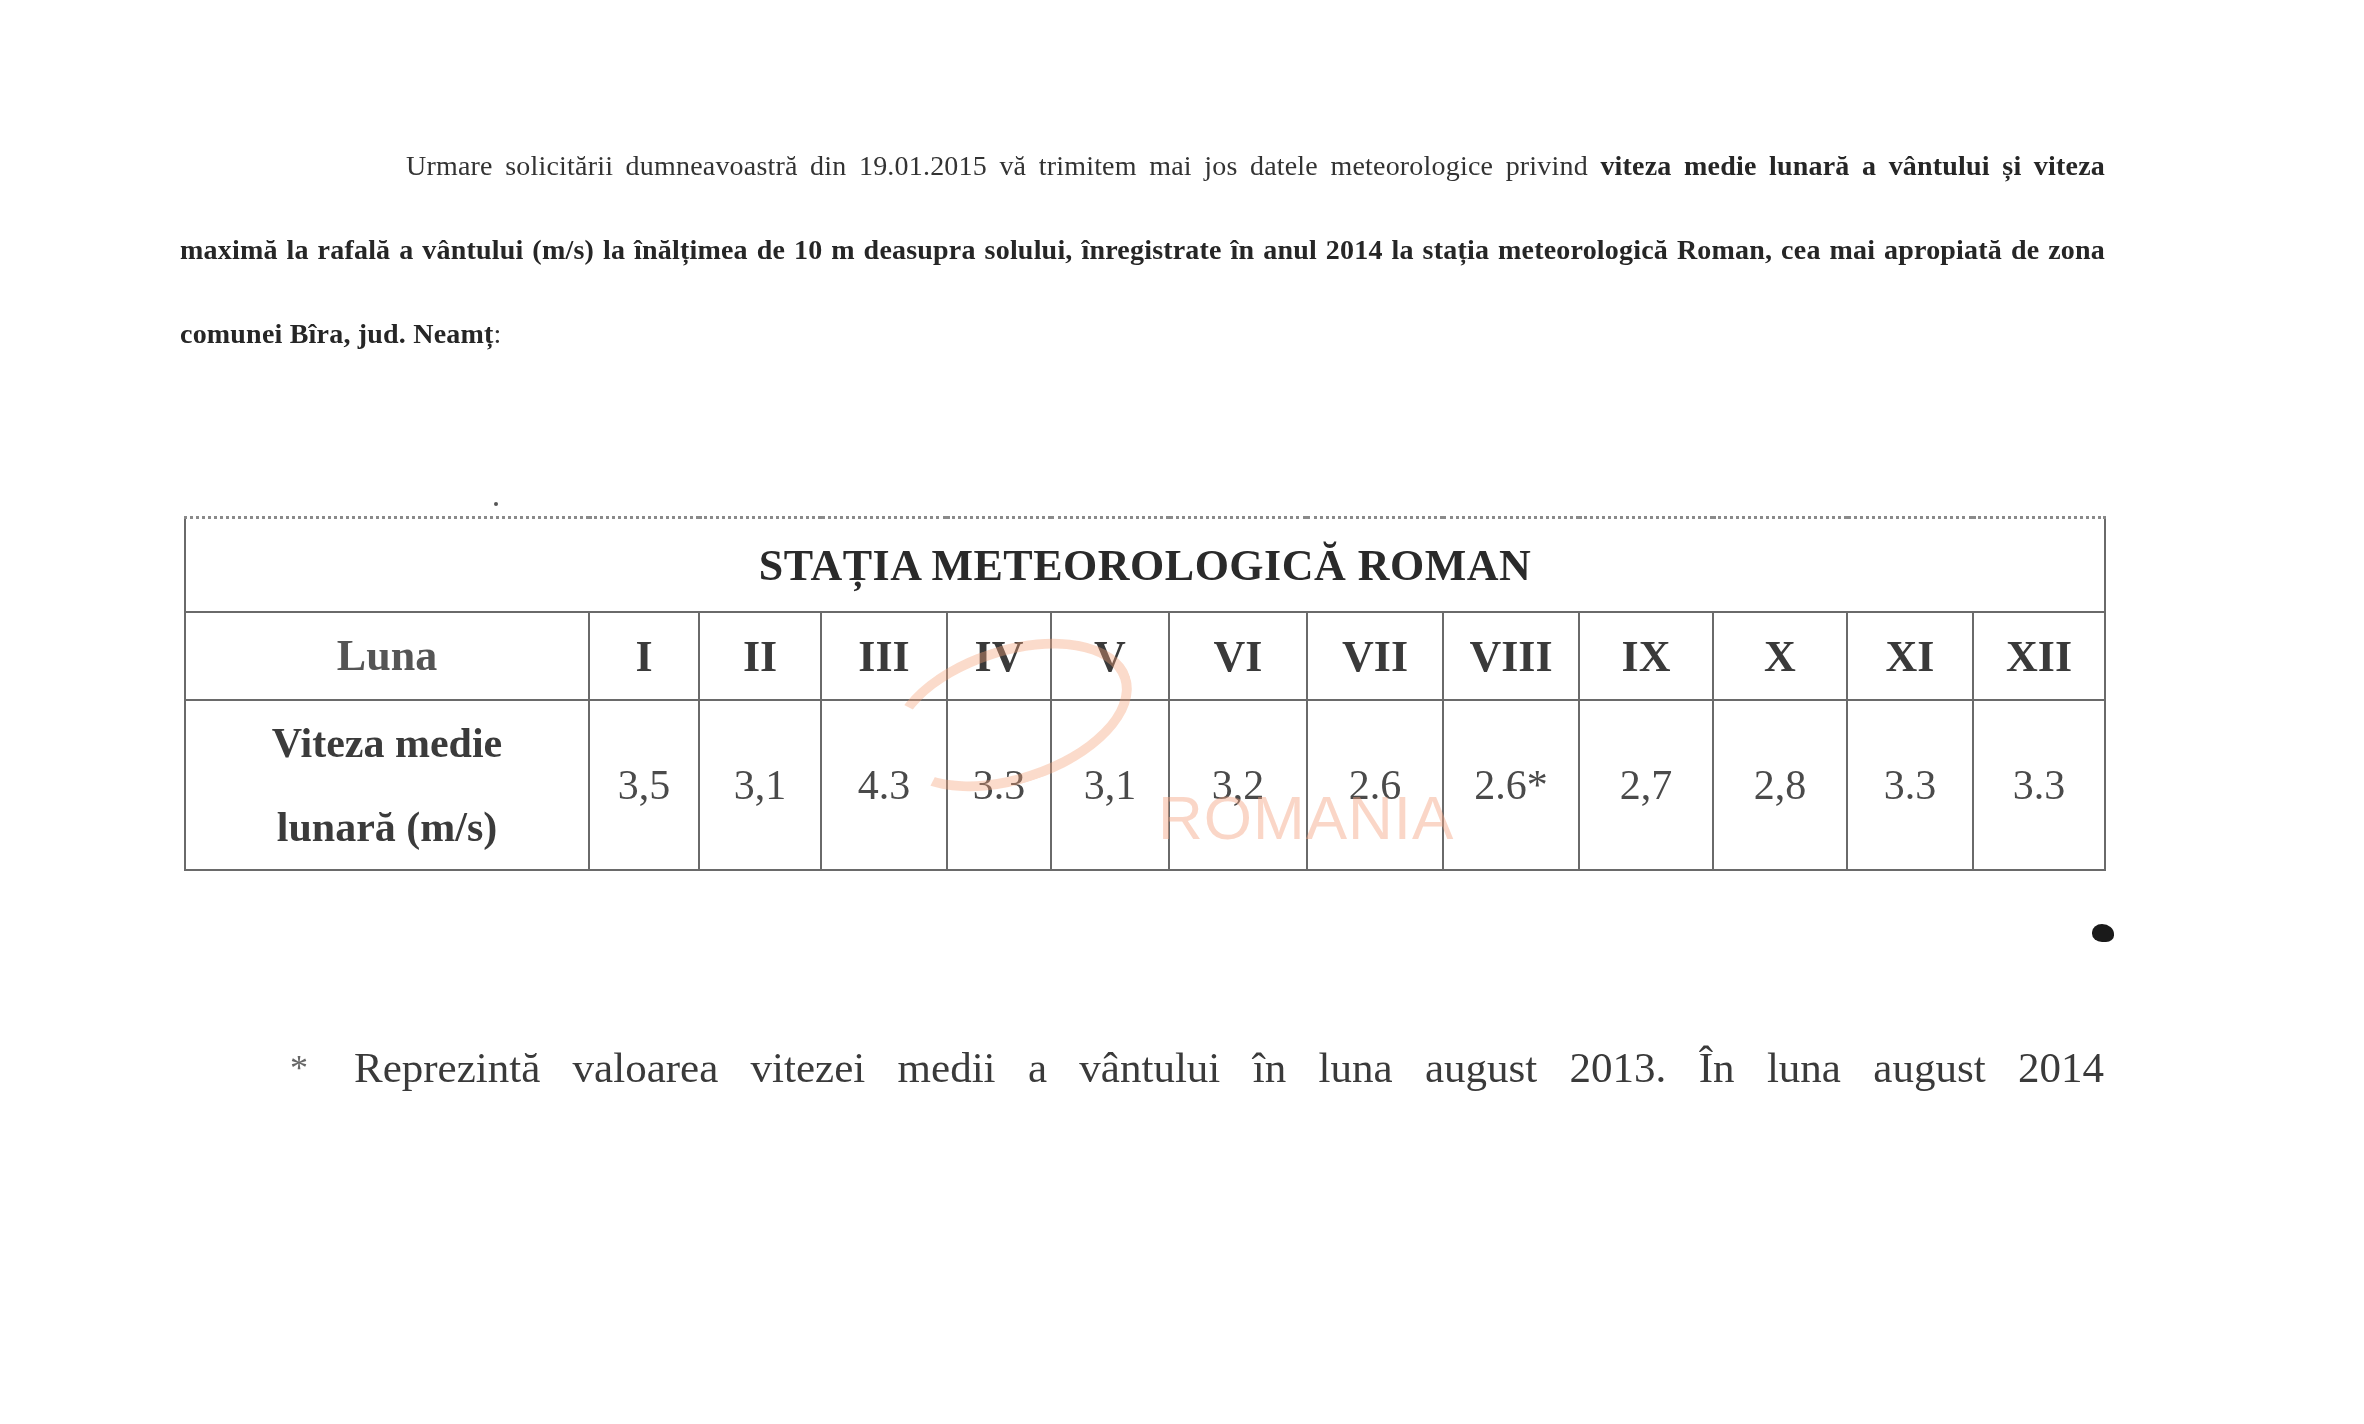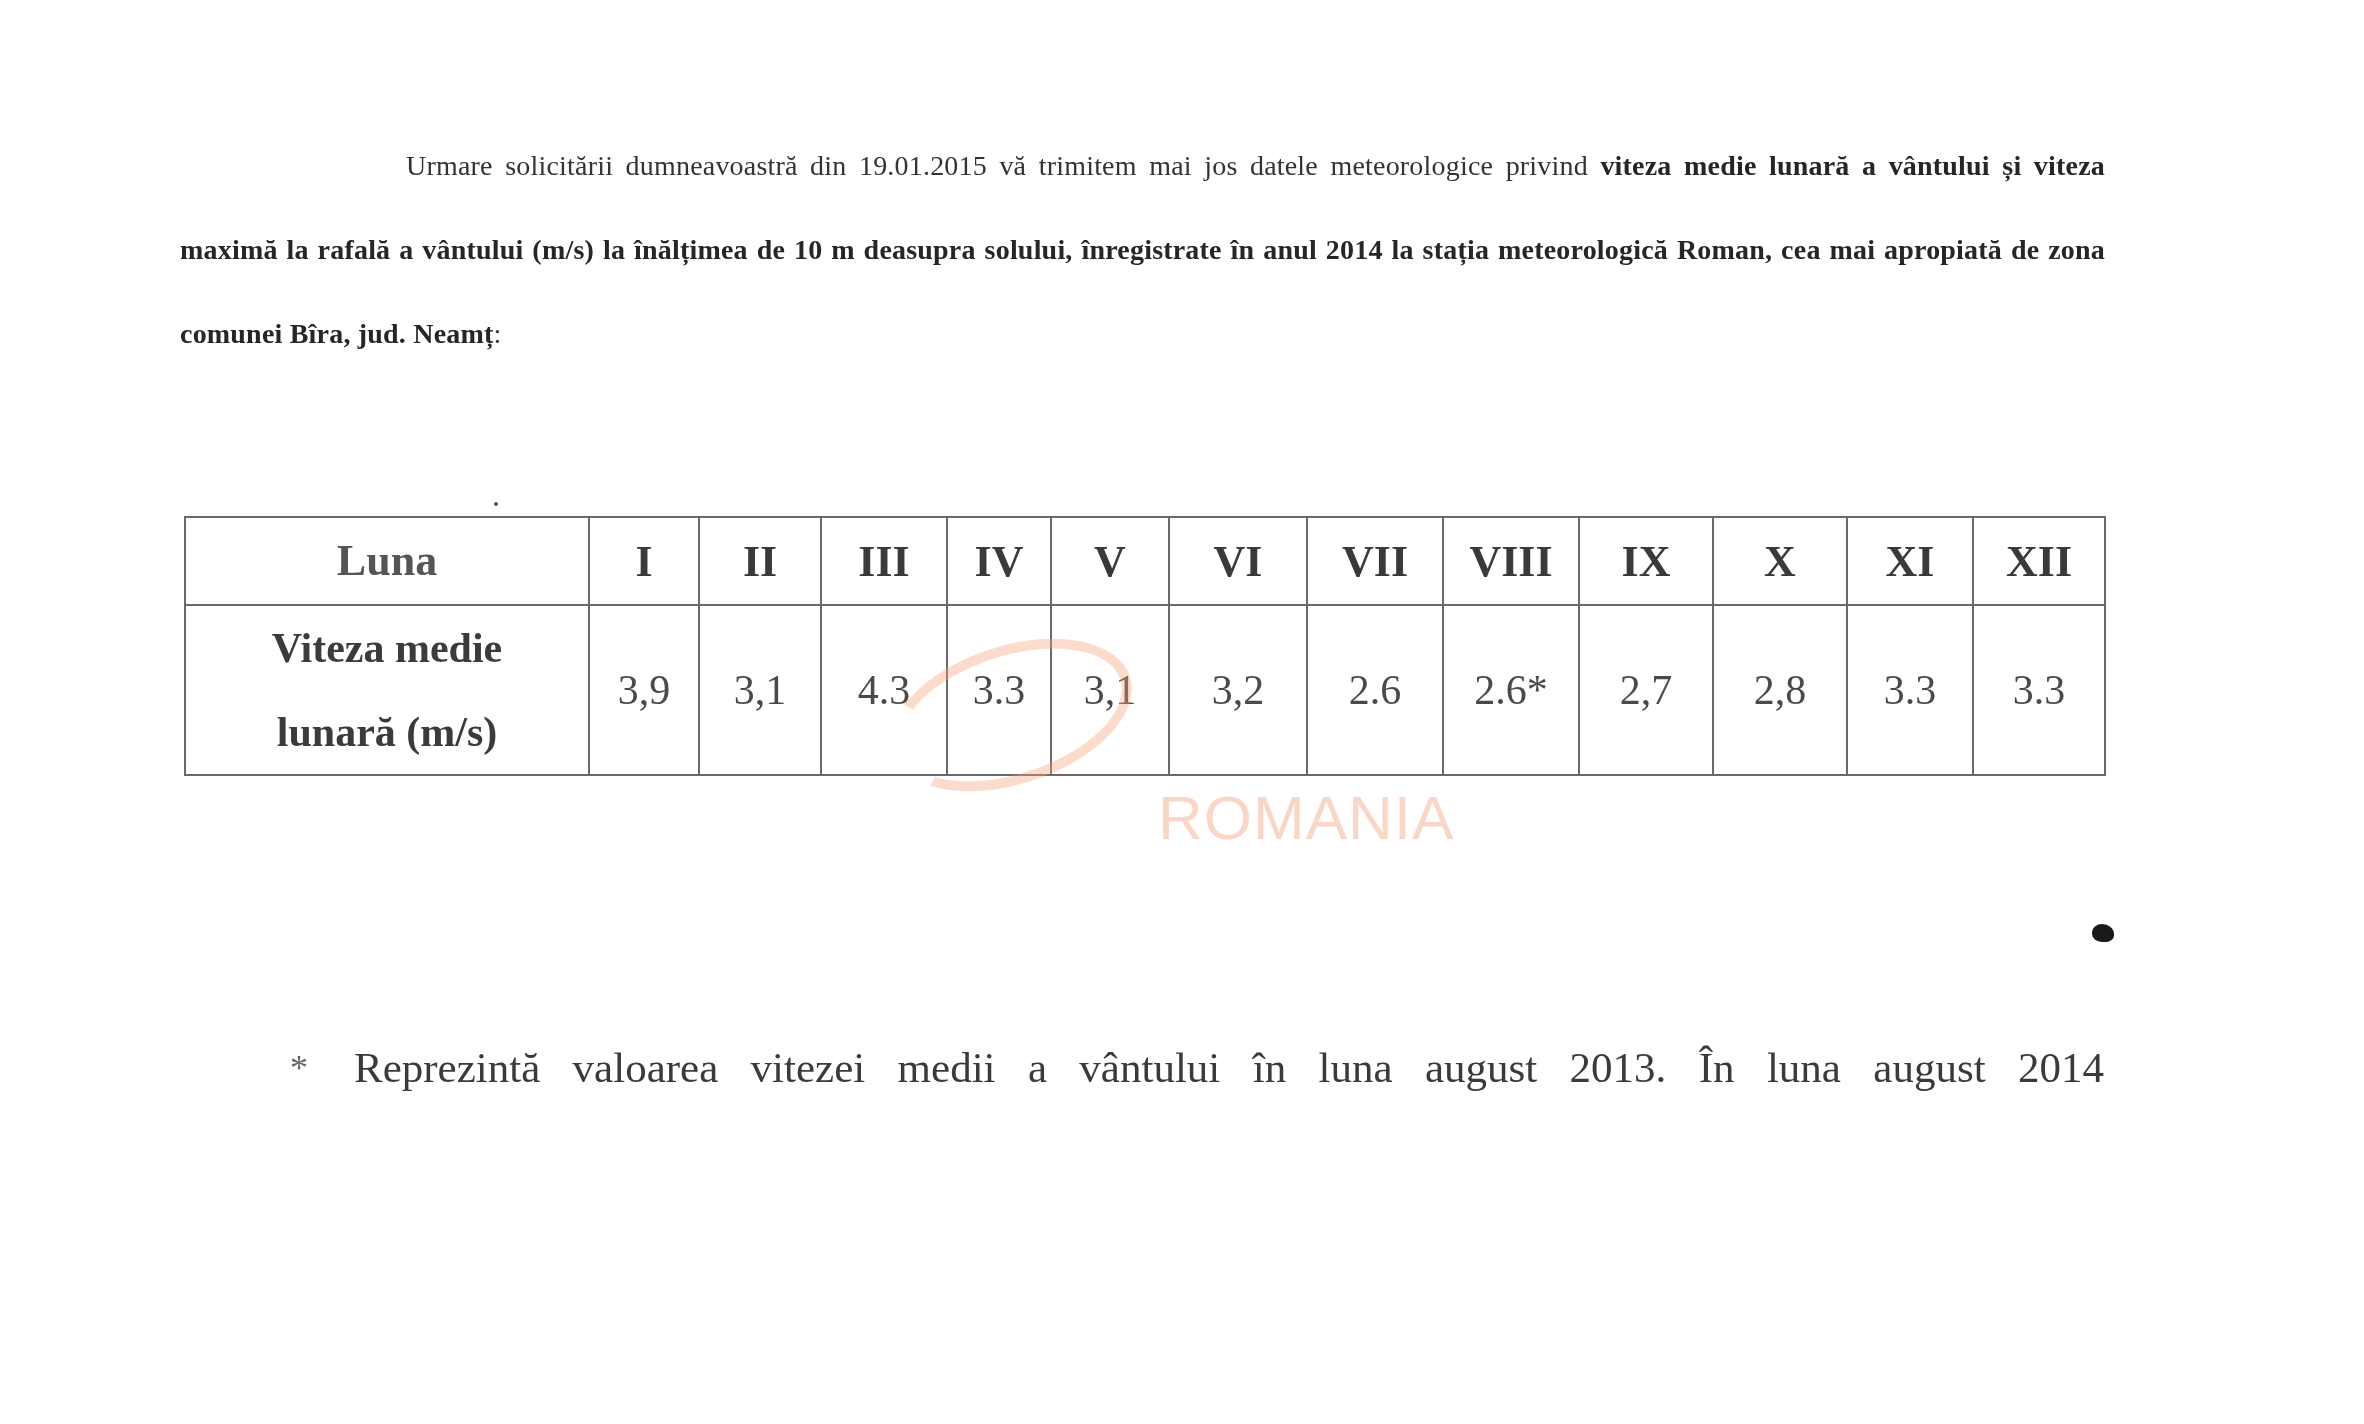--- a/index.html
+++ b/index.html
@@ -170,38 +170,41 @@
           <col style="width:118px">
         <col style="width:138px">
           <col style="width:136px">
           <col style="width:136px">
           <col style="width:134px">
           <col style="width:134px">
         <col style="width:126px">
           <col style="width:132px">
       </colgroup>
       <tbody>
+          <tr>
+        <td class="title" colspan="13">STAȚIA METEOROLOGICĂ ROMAN</td>
+      </tr>
       <tr class="months">
         <td class="rowhead">Luna</td>
         <td>I</td>
         <td>II</td>
         <td>III</td>
         <td>IV</td>
         <td>V</td>
         <td>VI</td>
         <td>VII</td>
         <td>VIII</td>
         <td>IX</td>
         <td>X</td>
         <td>XI</td>
         <td>XII</td>
       </tr>
       <tr class="avg">
         <td class="rowhead"><span>Viteza medie</span><br><span>lunară (m/s)</span></td>
-        <td class="val">3,9</td>
+        <td class="val">3,5</td>
         <td class="val">3,1</td>
         <td class="val">4.3</td>
         <td class="val">3.3</td>
         <td class="val">3,1</td>
         <td class="val">3,2</td>
         <td class="val">2.6</td>
         <td class="val">2.6*</td>
         <td class="val">2,7</td>
         <td class="val">2,8</td>
         <td class="val">3.3</td>

